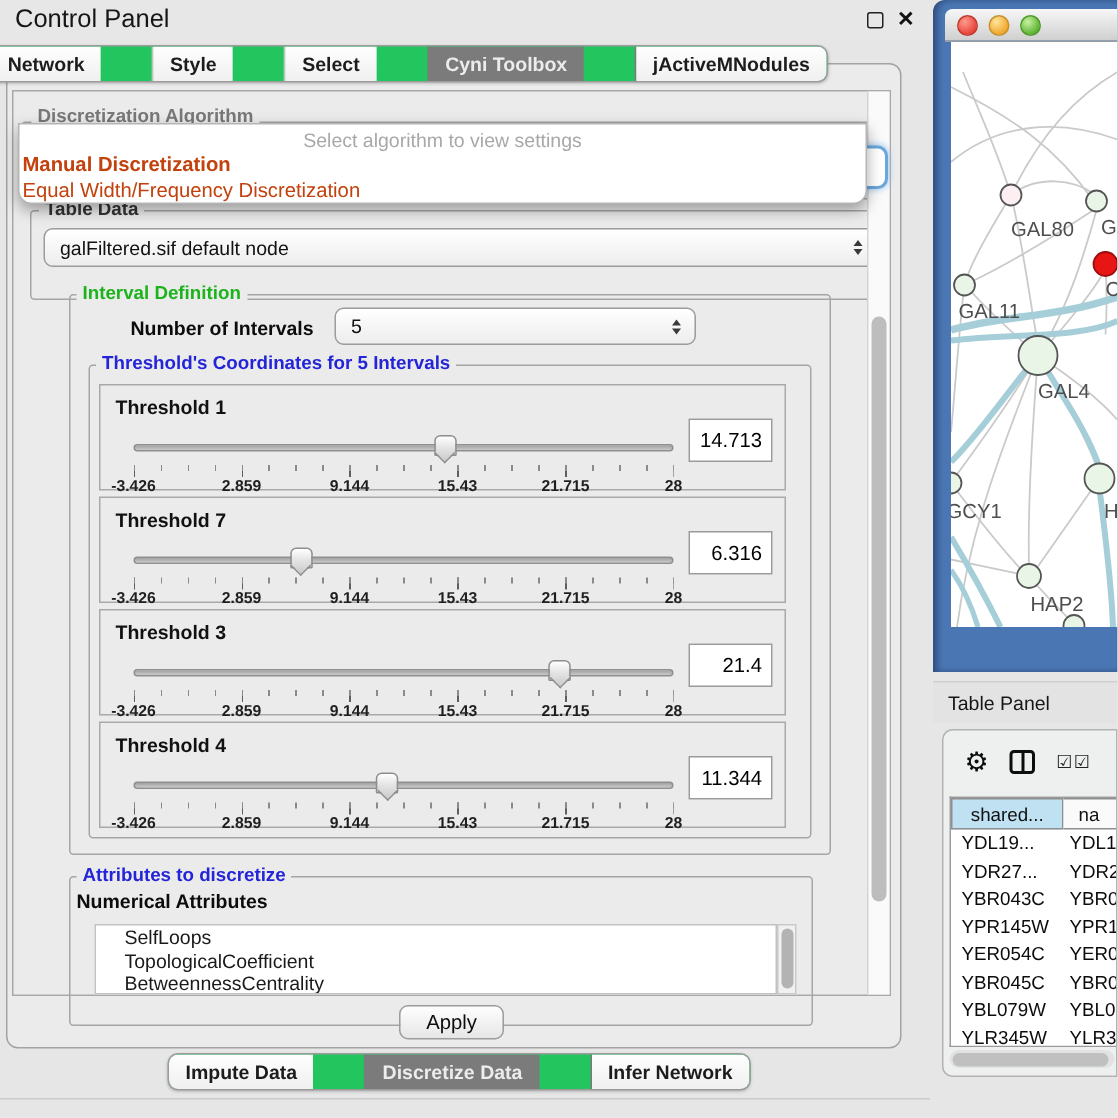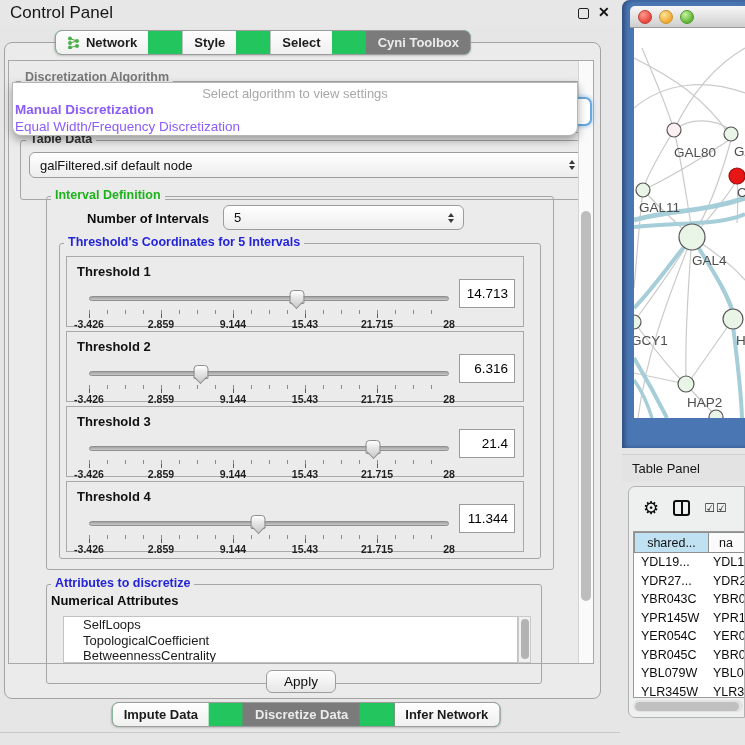--- a/index.html
+++ b/index.html
@@ -38,21 +38,21 @@
   .stepper i { width:0; height:0; border-left:3.5px solid transparent; border-right:3.5px solid transparent; display:block; }
   .stepper .up { border-bottom:4.5px solid #3a3a3a; }
   .stepper .dn { border-top:4.5px solid #3a3a3a; }
 
   
   .focus-combo { left:22px; top:97px; width:570px; height:29px; background:#fff; border:2px solid #6aa7dc; border-radius:7px; box-shadow:0 0 5px #8cbbe6; z-index:2; }
 
   
   .popup { left:12px; top:82px; width:566px; height:54px; background:#fff; border:1px solid #b5b5b5; border-radius:0 0 9px 9px; box-shadow:0 4px 10px rgba(0,0,0,.35); z-index:5; overflow:hidden; }
   .popup .hint { text-align:center; color:#a8a8a8; font-size:13px; margin-top:3px; }
-  .popup .opt { font-size:13.5px; color:#8b5cf6; padding-left:2px; line-height:17px; }
+  .popup .opt { font-size:13.5px; color:#c2410c; padding-left:2px; line-height:17px; }
   .popup .opt.bold { font-weight:bold; }
 
   
   .thr { position:absolute; left:66px; width:458px; height:71px; border:1px solid #a9a9a9; background:#ebebeb; }
   .thr-label { position:absolute; left:10px; top:7px; font-size:13px; font-weight:bold; color:#111; }
   .thr-slider { position:absolute; left:22px; top:32px; width:360px; height:38px; }
   .track { position:absolute; left:0; right:0; top:7px; height:5px; background:linear-gradient(#a2a2a2,#c9c9c9); border:1px solid #8f8f8f; border-radius:3px; }
   .handle { position:absolute; top:1px; width:15px; height:18px; transform:translateX(-50%); }
   .handle::before { content:""; position:absolute; left:0; right:0; top:0; height:12px; background:linear-gradient(#ffffff,#d2d2d2); border:1px solid #8e8e8e; border-radius:4px 4px 1px 1px; }
   .handle::after { content:""; position:absolute; left:50%; bottom:1px; width:9px; height:9px; transform:translateX(-50%) rotate(45deg); background:linear-gradient(135deg,#efefef,#c9c9c9); border-right:1px solid #8e8e8e; border-bottom:1px solid #8e8e8e; }
@@ -142,20 +142,23 @@
   </div>
   <div class="seg">
       <span>Style</span>
     </div>
   <div class="seg">
       <span>Select</span>
     </div>
   <div class="seg sel">
       <span>Cyni Toolbox</span>
     </div>
+  <div class="seg">
+      <span>jActiveMNodules</span>
+    </div>
 </div>
 
 <div class="abs content-box"></div>
 
 <div class="group" style="left:14px;top:81px;width:572px;height:52px;">
   <span class="gtitle gray" style="left:6px;top:-12px;">Discretization Algorithm</span>
 </div>
 <div class="abs focus-combo"></div>
 
 <div class="abs popup">
@@ -202,21 +205,21 @@
         <span>2.859</span>
         <span>9.144</span>
         <span>15.43</span>
         <span>21.715</span>
         <span>28</span>
       </div>
   </div>
   <input class="thr-value" value="14.713" style="">
 </div>
 <div class="thr" style="top:331px;">
-  <div class="thr-label">Threshold 2</div>
+  <div class="thr-label">Threshold 7</div>
   <div class="thr-slider">
     <div class="track"></div>
     <div class="handle" style="left: 31%;"></div>
     <div class="ticks"></div>
     <div class="scale">
         <span>-3.426</span>
         <span>2.859</span>
         <span>9.144</span>
         <span>15.43</span>
         <span>21.715</span>

